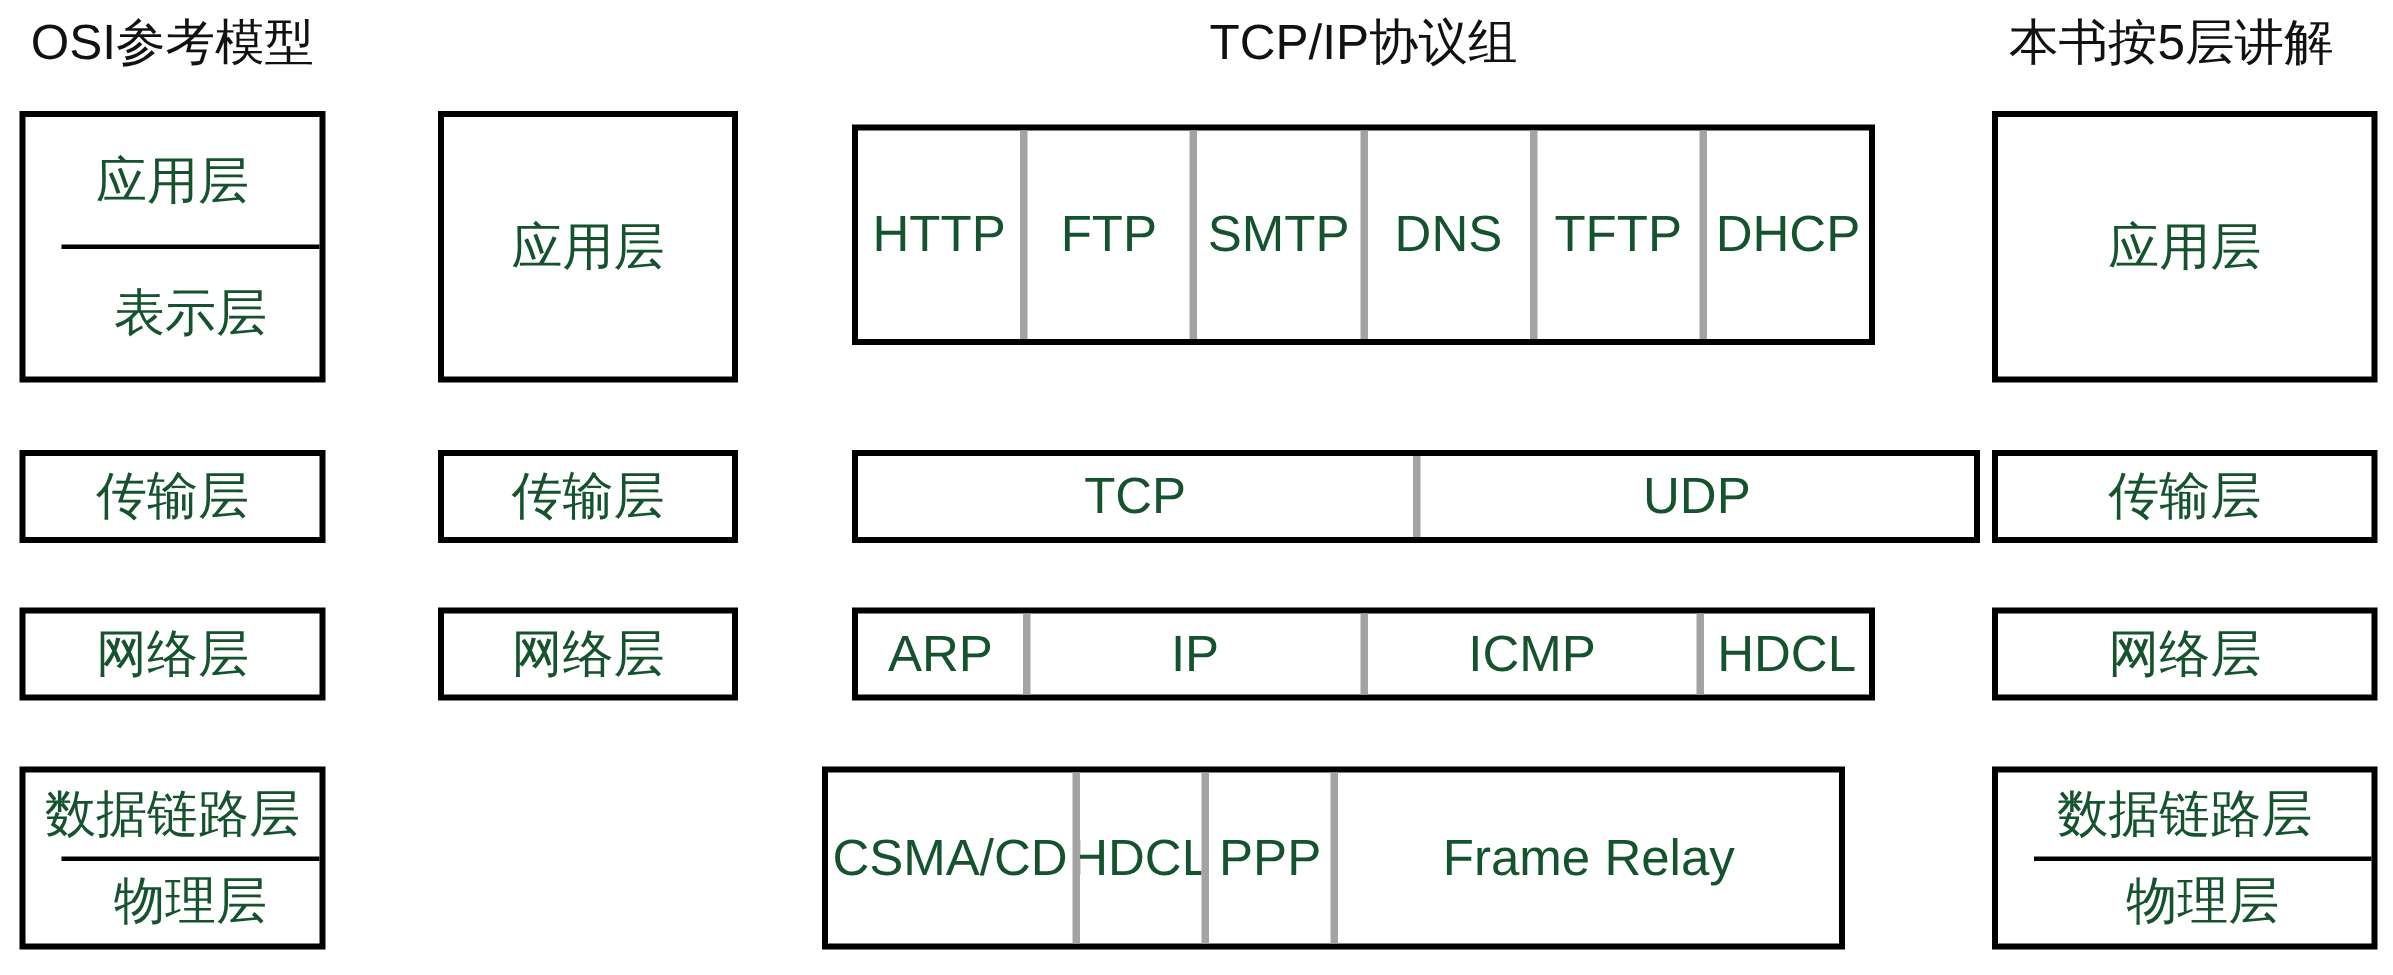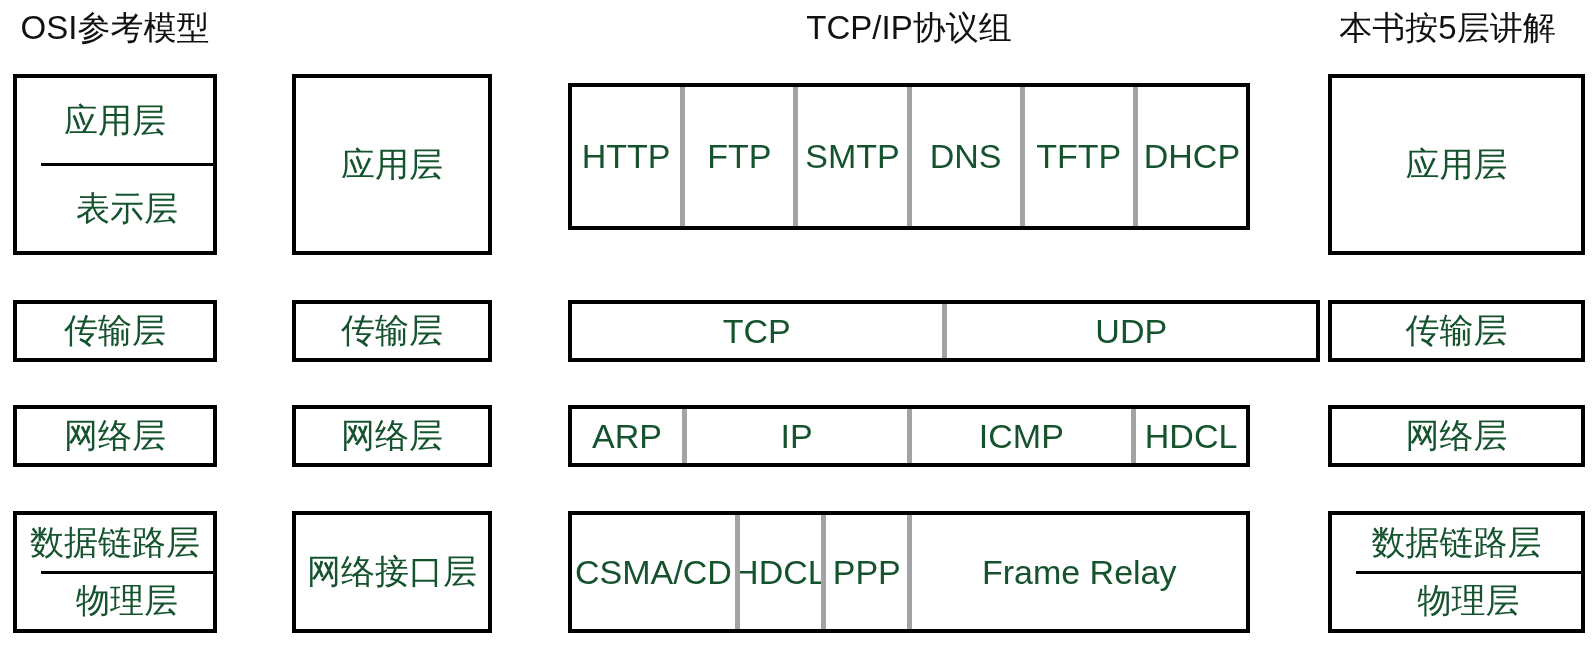--- a/index.html
+++ b/index.html
@@ -73,43 +73,40 @@
 
   <div class="box stack" style="left:292px; top:74px; width:200px; height:181px;">
     <div class="cell">应用层</div>
   </div>
   <div class="box stack" style="left:292px; top:300px; width:200px; height:62px;">
     <div class="cell">传输层</div>
   </div>
   <div class="box stack" style="left:292px; top:405px; width:200px; height:62px;">
     <div class="cell">网络层</div>
   </div>
-  <div class="box stack" style="left:292px; top:511px; width:200px; height:122px;">
-    <div class="cell">网络接口层</div>
-  </div>
 
   <div class="box row" style="left:568px; top:83px; width:682px; height:147px;">
     <div class="cell">HTTP</div>
     <div class="cell">FTP</div>
     <div class="cell">SMTP</div>
     <div class="cell">DNS</div>
     <div class="cell">TFTP</div>
     <div class="cell">DHCP</div>
   </div>
   <div class="box row" style="left:568px; top:300px; width:752px; height:62px;">
     <div class="cell">TCP</div>
     <div class="cell">UDP</div>
   </div>
   <div class="box row" style="left:568px; top:405px; width:682px; height:62px;">
     <div class="cell" style="flex:1;">ARP</div>
     <div class="cell" style="flex:2;">IP</div>
     <div class="cell" style="flex:2;">ICMP</div>
     <div class="cell" style="flex:1;">HDCL</div>
   </div>
-  <div class="box row" style="left:568px; top:511px; width:682px; height:122px;">
+  <div class="box row" style="left:548px; top:511px; width:682px; height:122px;">
     <div class="cell" style="flex:2;">CSMA/CD</div>
     <div class="cell" style="flex:1;">HDCL</div>
     <div class="cell" style="flex:1;">PPP</div>
     <div class="cell" style="flex:4.1;">Frame Relay</div>
   </div>
 
   <div class="box stack" style="left:1328px; top:74px; width:257px; height:181px;">
     <div class="cell">应用层</div>
   </div>
   <div class="box stack" style="left:1328px; top:300px; width:257px; height:62px;">

